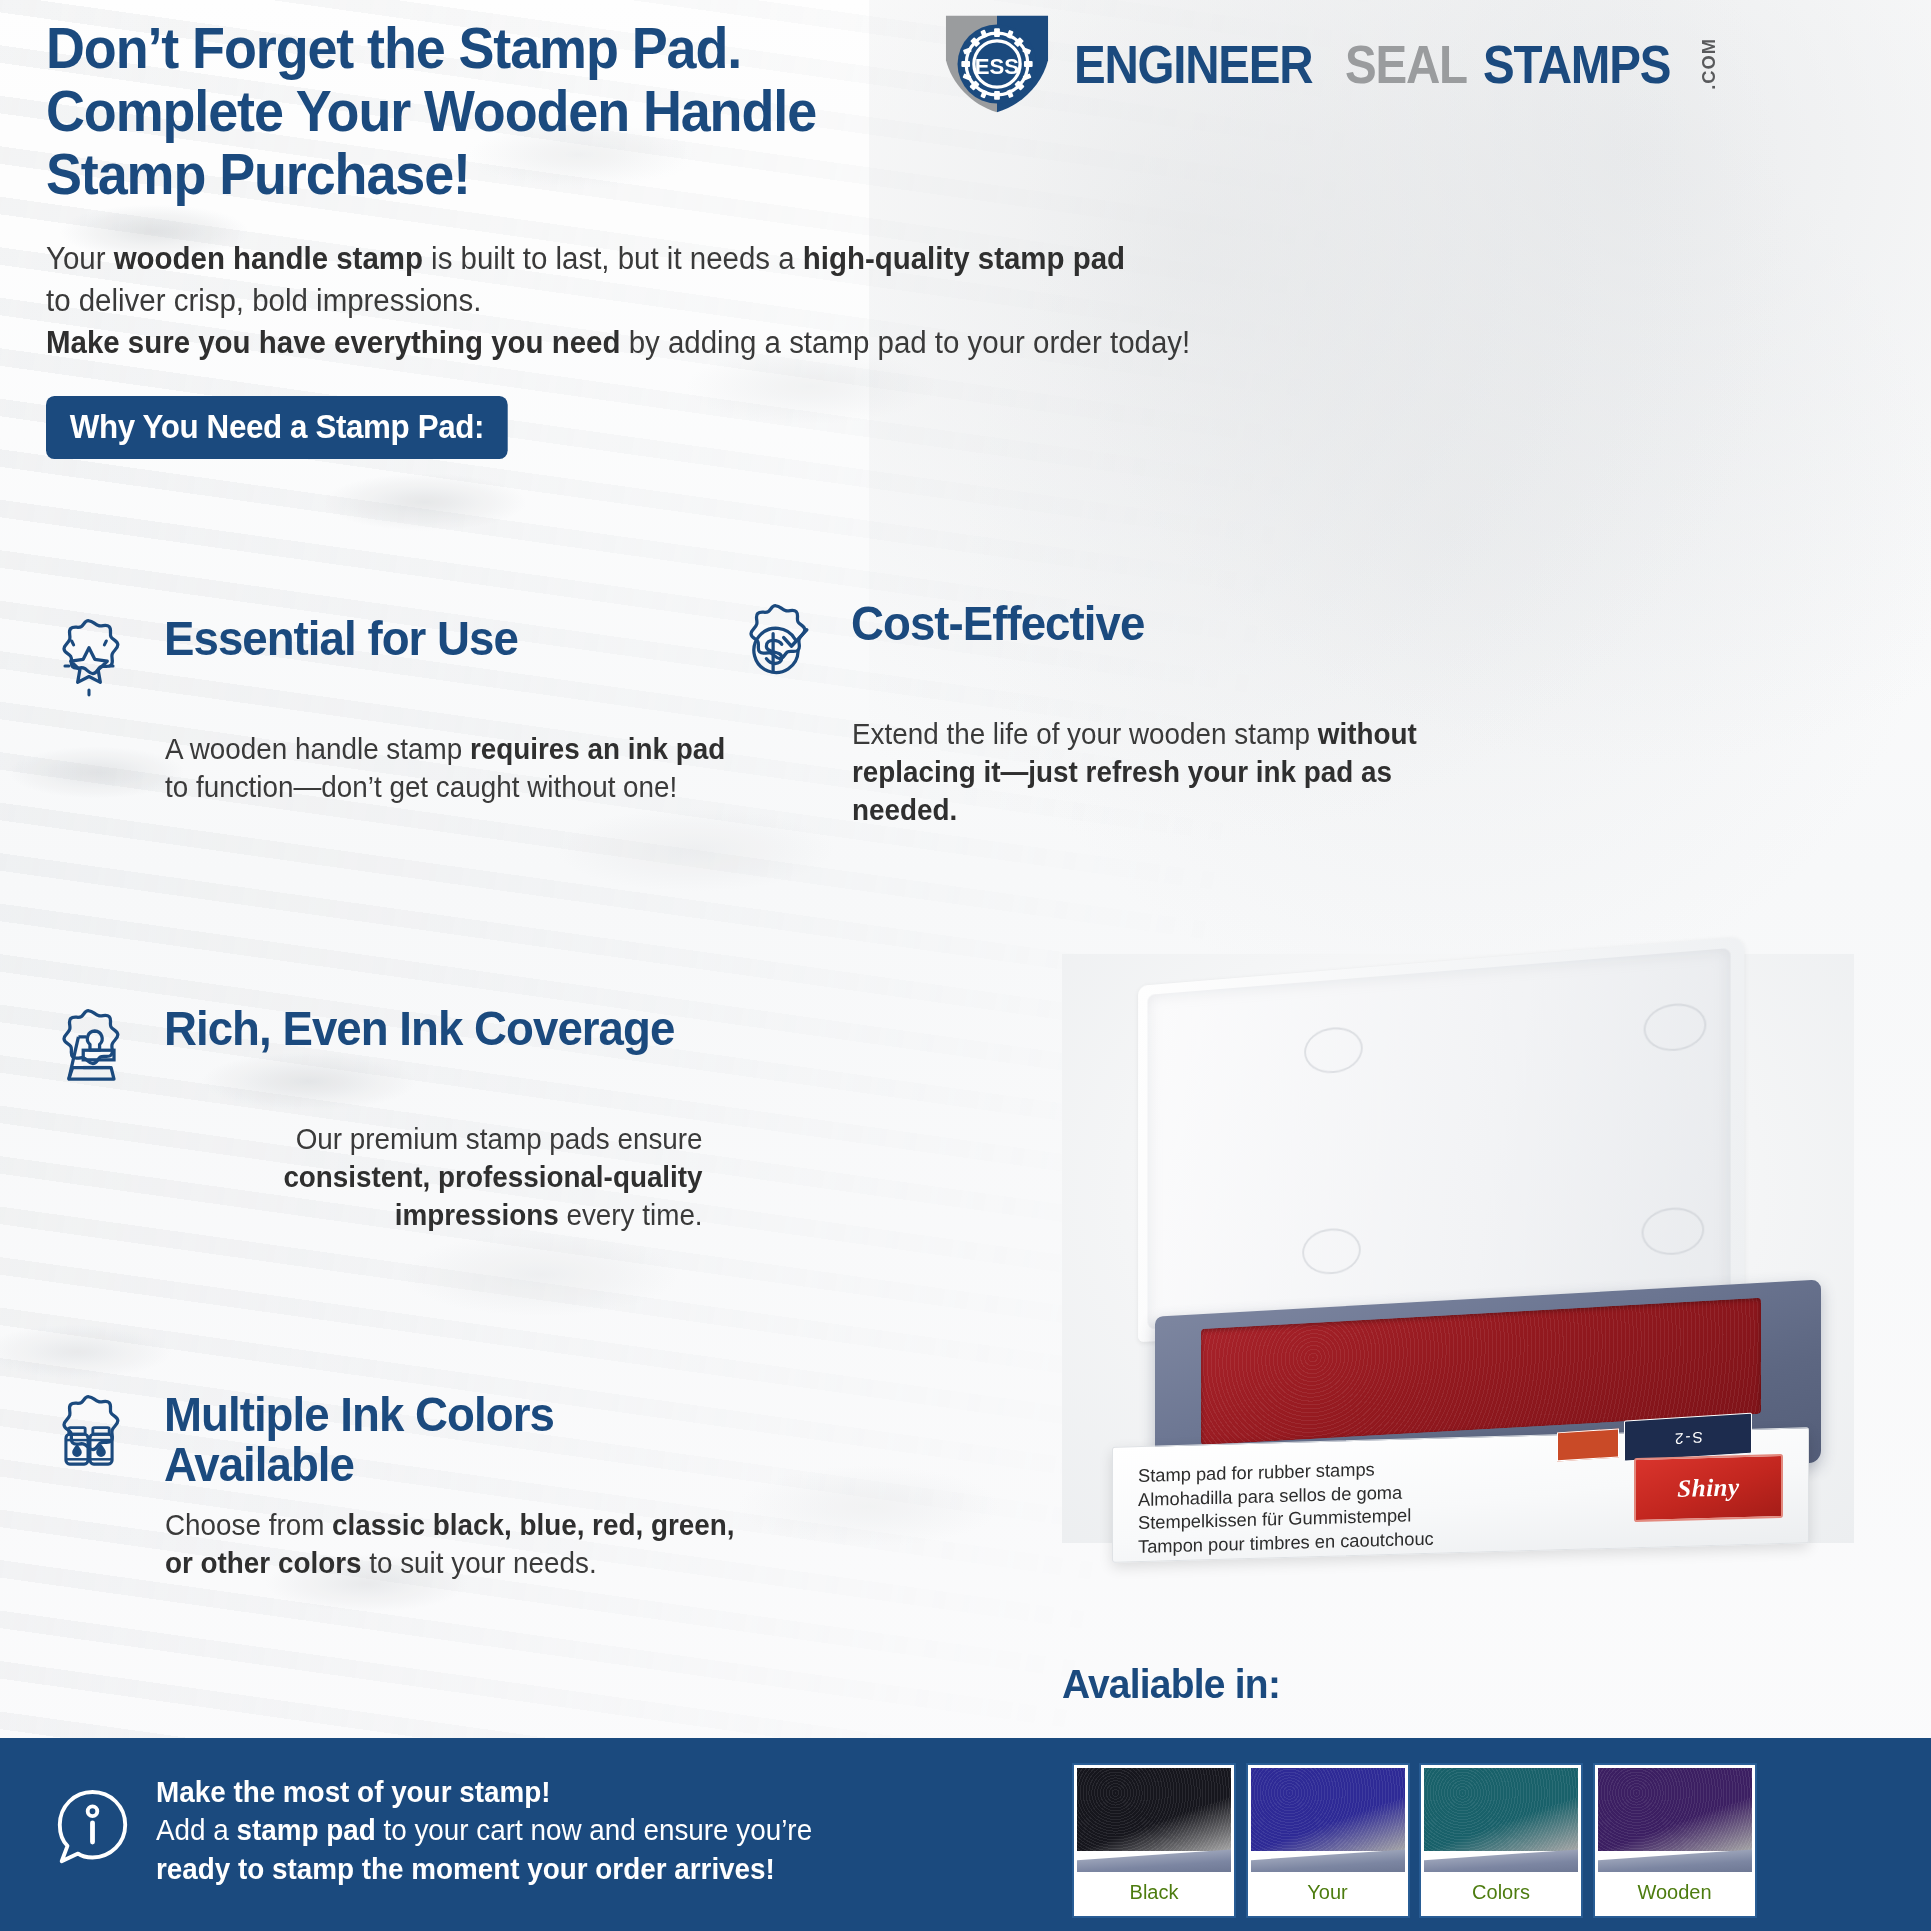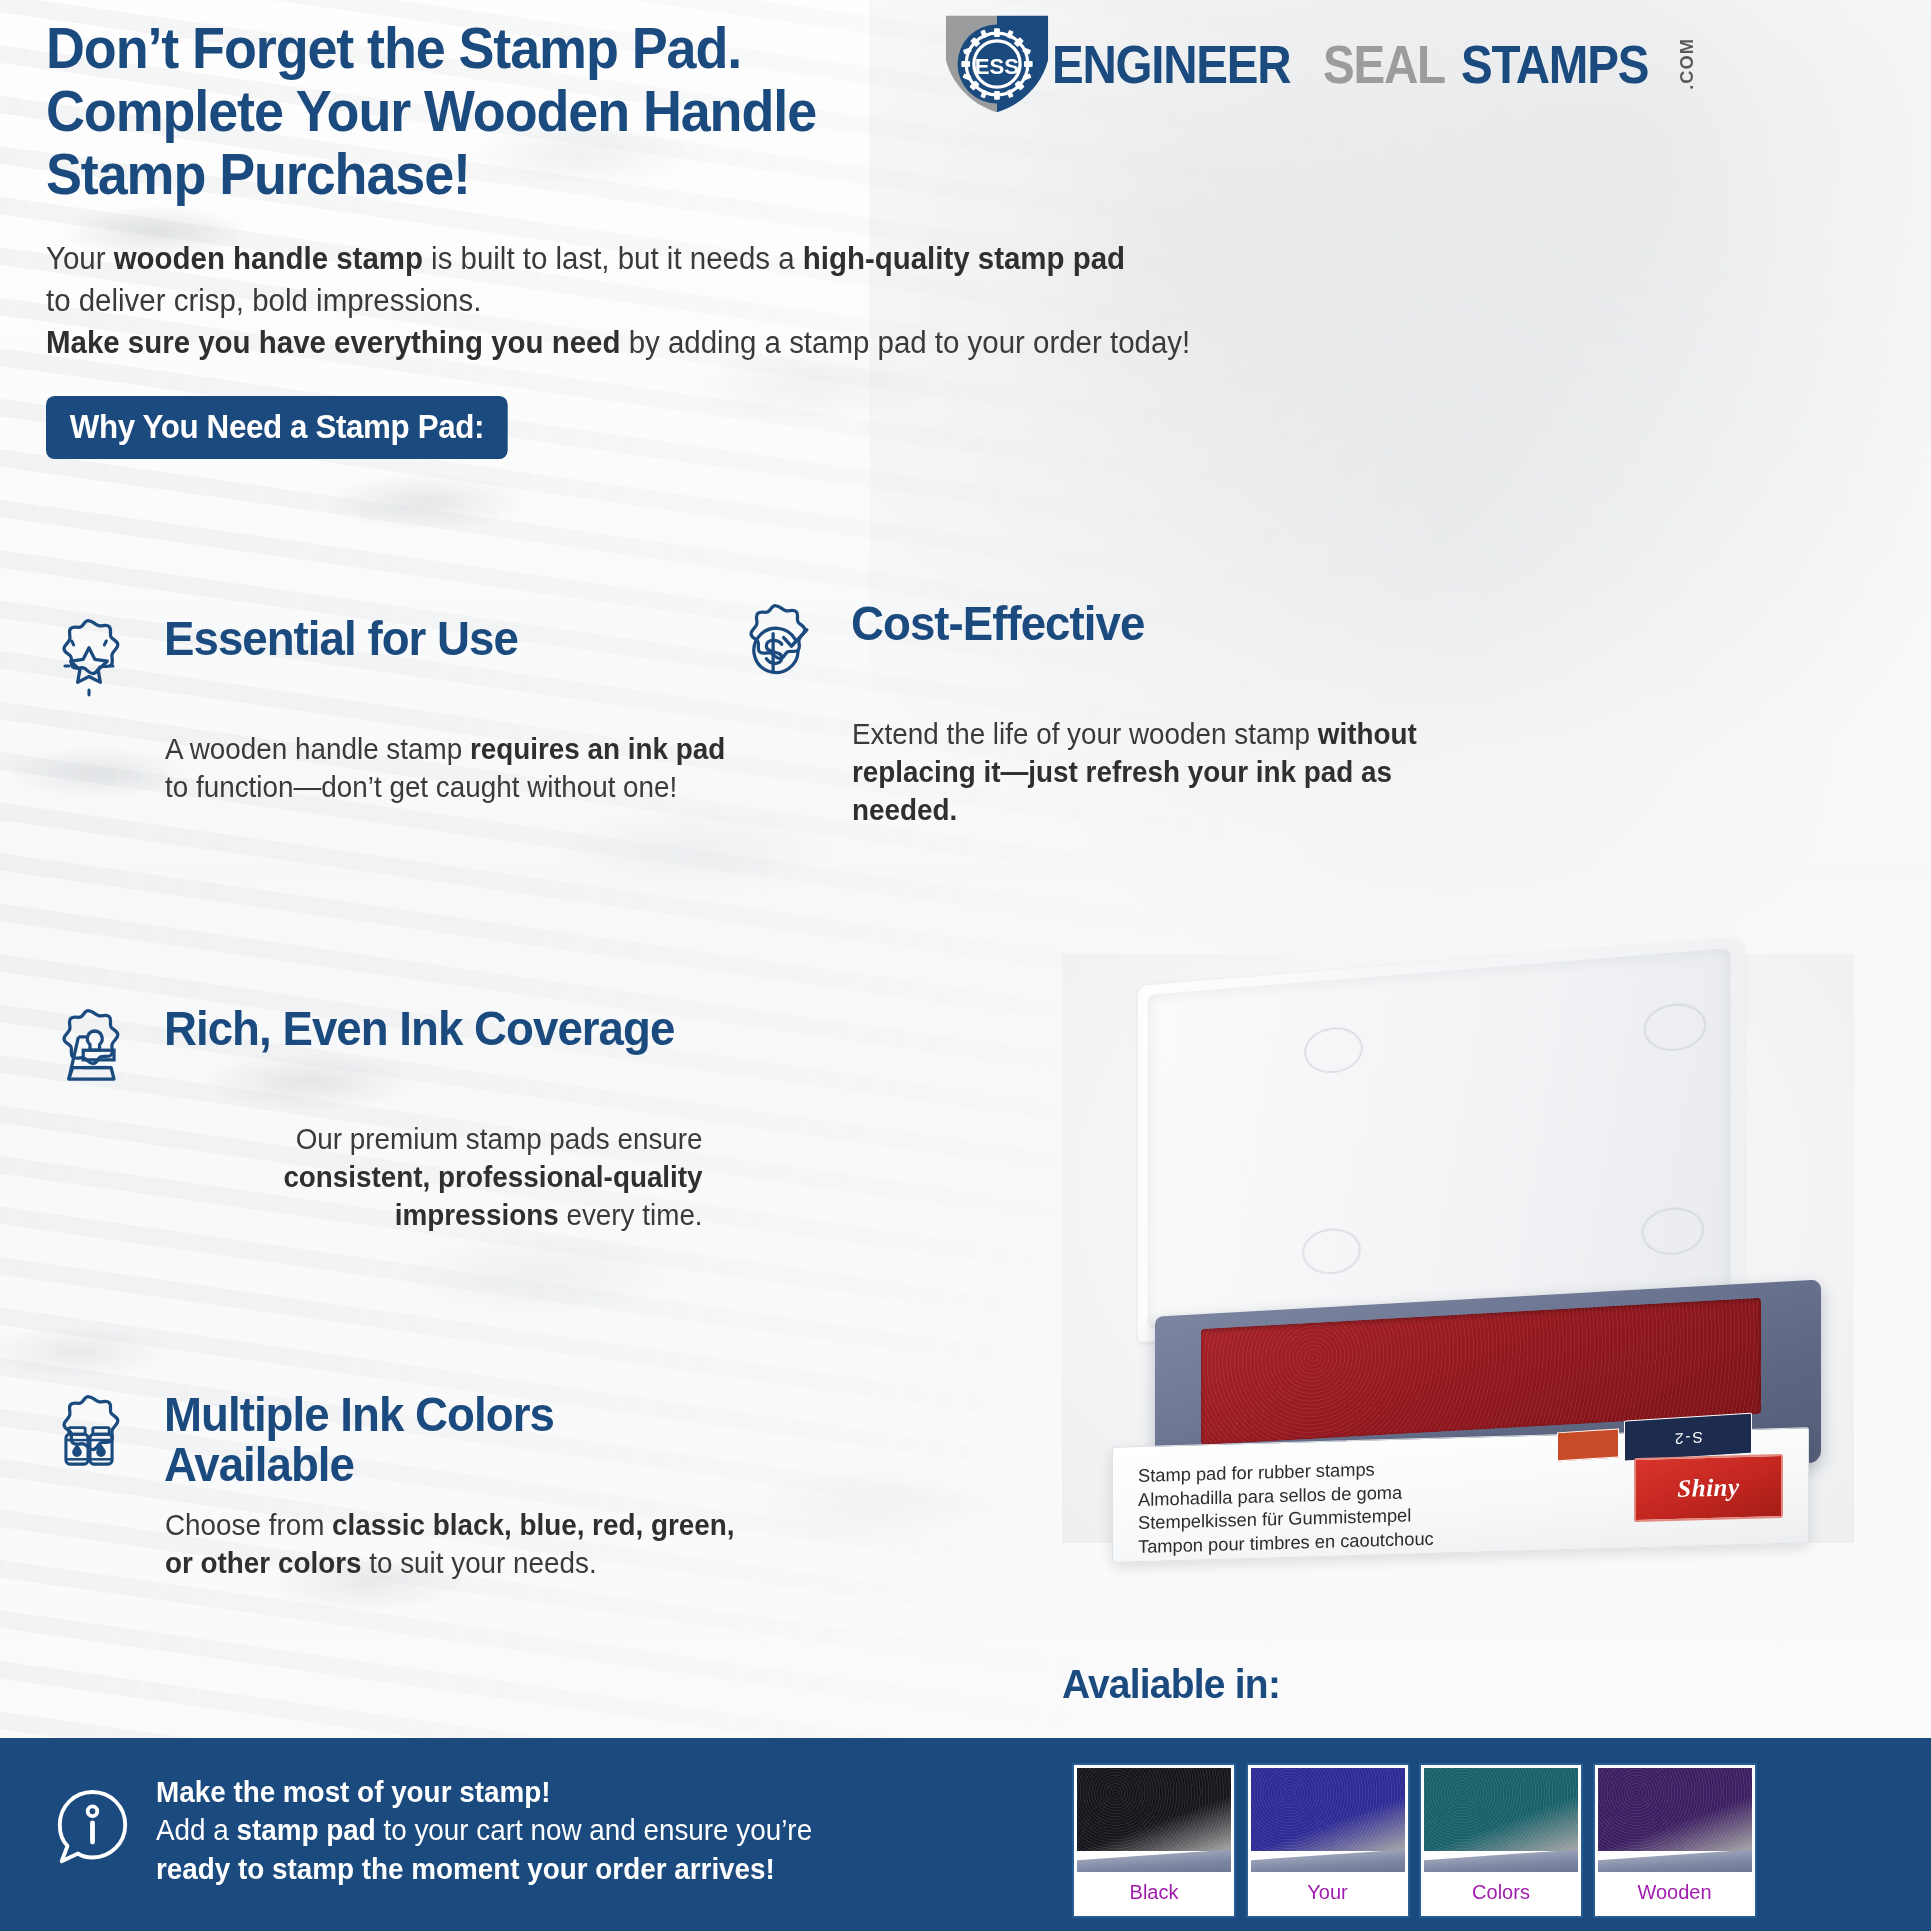--- a/index.html
+++ b/index.html
@@ -49,21 +49,21 @@
   .headline{
     position:absolute;left:46px;top:17.4px;width:908px;
     font-weight:700;font-size:58px;line-height:1.085;
     letter-spacing:-1.2px;color:#1b4a7e;
     font-family:"Liberation Sans",sans-serif;
     transform:scaleX(.93);transform-origin:left top;
   }
   .headline div{white-space:nowrap;}
 
   
-  .logo{position:absolute;left:942px;top:11.6px;width:975px;height:104px;display:flex;align-items:center;gap:0;}
+  .logo{position:absolute;left:942px;top:11.6px;width:975px;height:104px;display:flex;align-items:center;gap:22px;}
   .shield-wrap{position:relative;width:110px;height:104px;flex:0 0 auto;}
   .logo-word{display:flex;align-items:center;font-weight:700;letter-spacing:-1.4px;line-height:1;}
   .lw{font-size:54px;font-family:"Liberation Sans",sans-serif;transform:scaleX(.88);transform-origin:left center;}
   .lw.navy{color:#1b4a7e;}
   .lw.gray{color:#9a9c9e;}
   .lw-dot{
     font-size:18.3px;font-weight:700;color:#58595b;letter-spacing:1px;
     writing-mode:vertical-rl;transform:rotate(180deg);margin-left:3.9px;
   }
 
@@ -198,21 +198,21 @@
     width:154px;height:145px;background:#fff;border:3.9px solid #fff;
     box-shadow:0 0 0 1.9px #2a5e96;
     display:flex;flex-direction:column;
   }
   .sw-img{flex:1 1 auto;position:relative;overflow:hidden;}
   .sw-ink{position:absolute;left:0;top:0;right:0;height:80%;}
   .sw-tray{position:absolute;left:0;bottom:0;right:0;height:22%;background:linear-gradient(180deg,#9aa2b8 0%,#7c86a2 50%,#6e7894 100%);transform:skewY(-4deg) translateY(5.8px);}
   .sw-label{
     height:41px;flex:0 0 auto;background:#fff;
     display:flex;align-items:center;justify-content:center;
-    font-size:20px;color:#a21caf;
+    font-size:20px;color:#4d7c0f;
   }
 </style>
 </head>
 <body>
 
 <div class="page">
 
   <div class="bg-texture"></div>
   <div class="bg-stripes"></div>
   <div class="bg-blur-right"></div>

